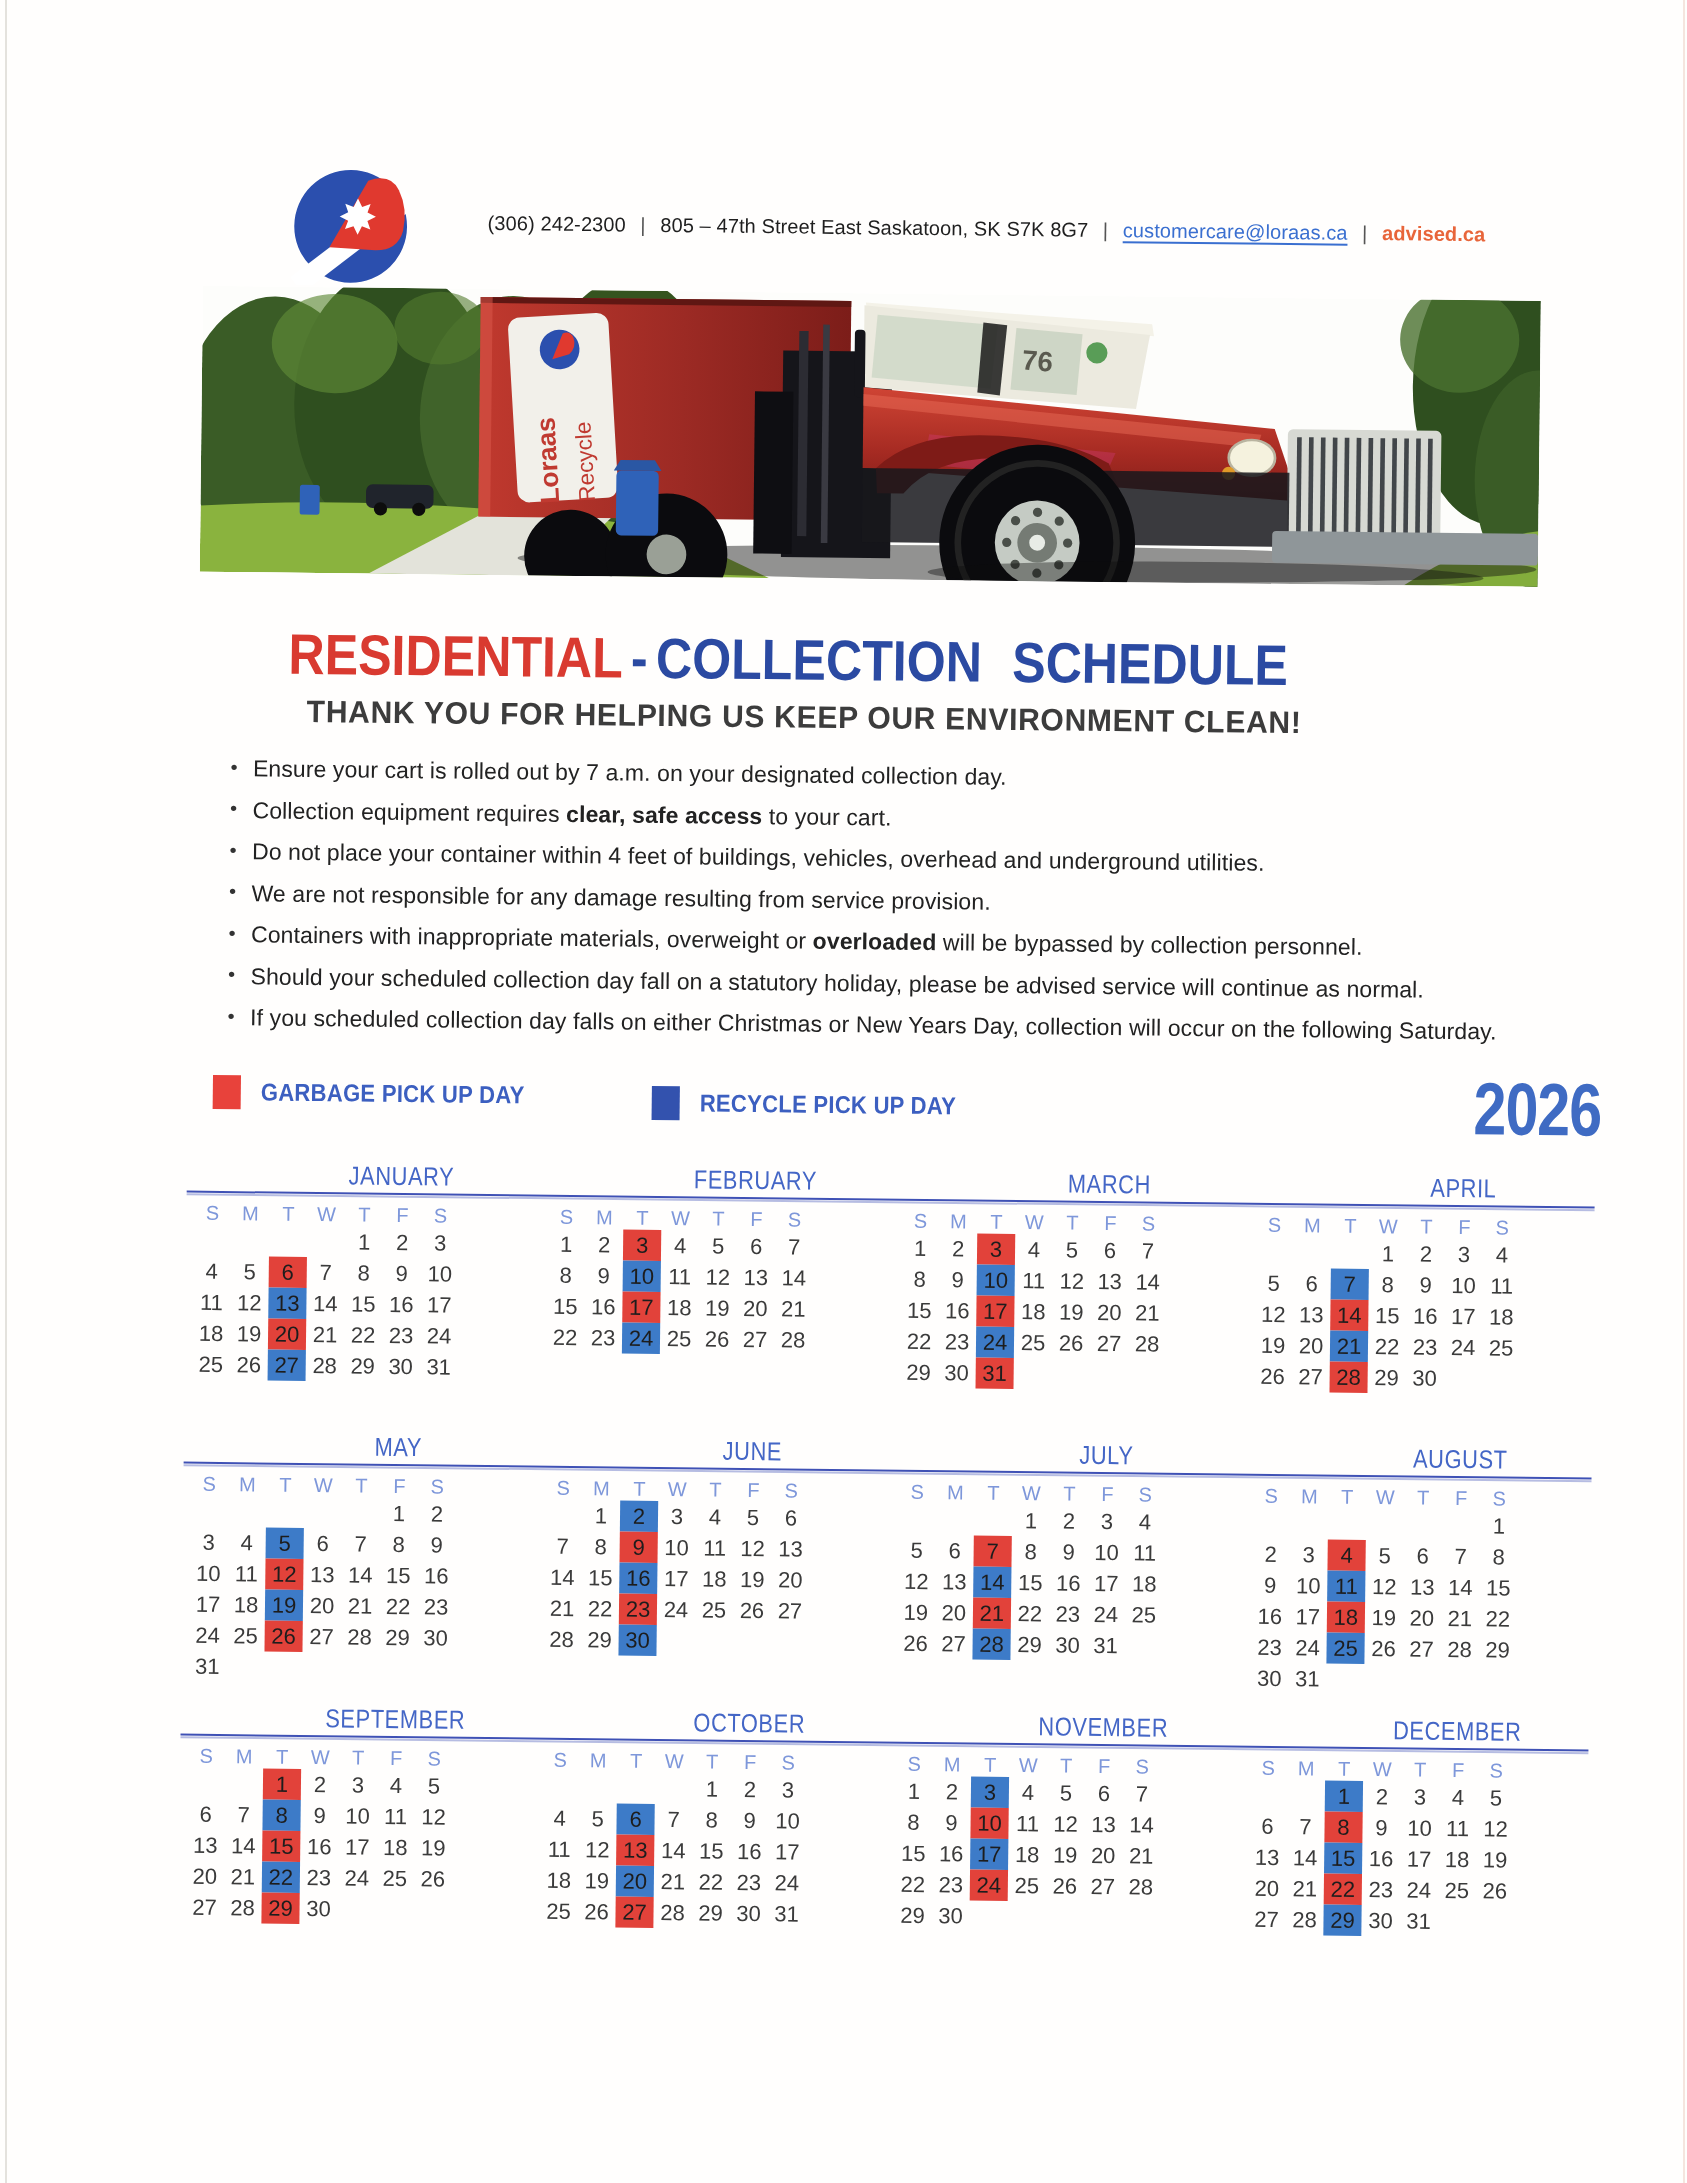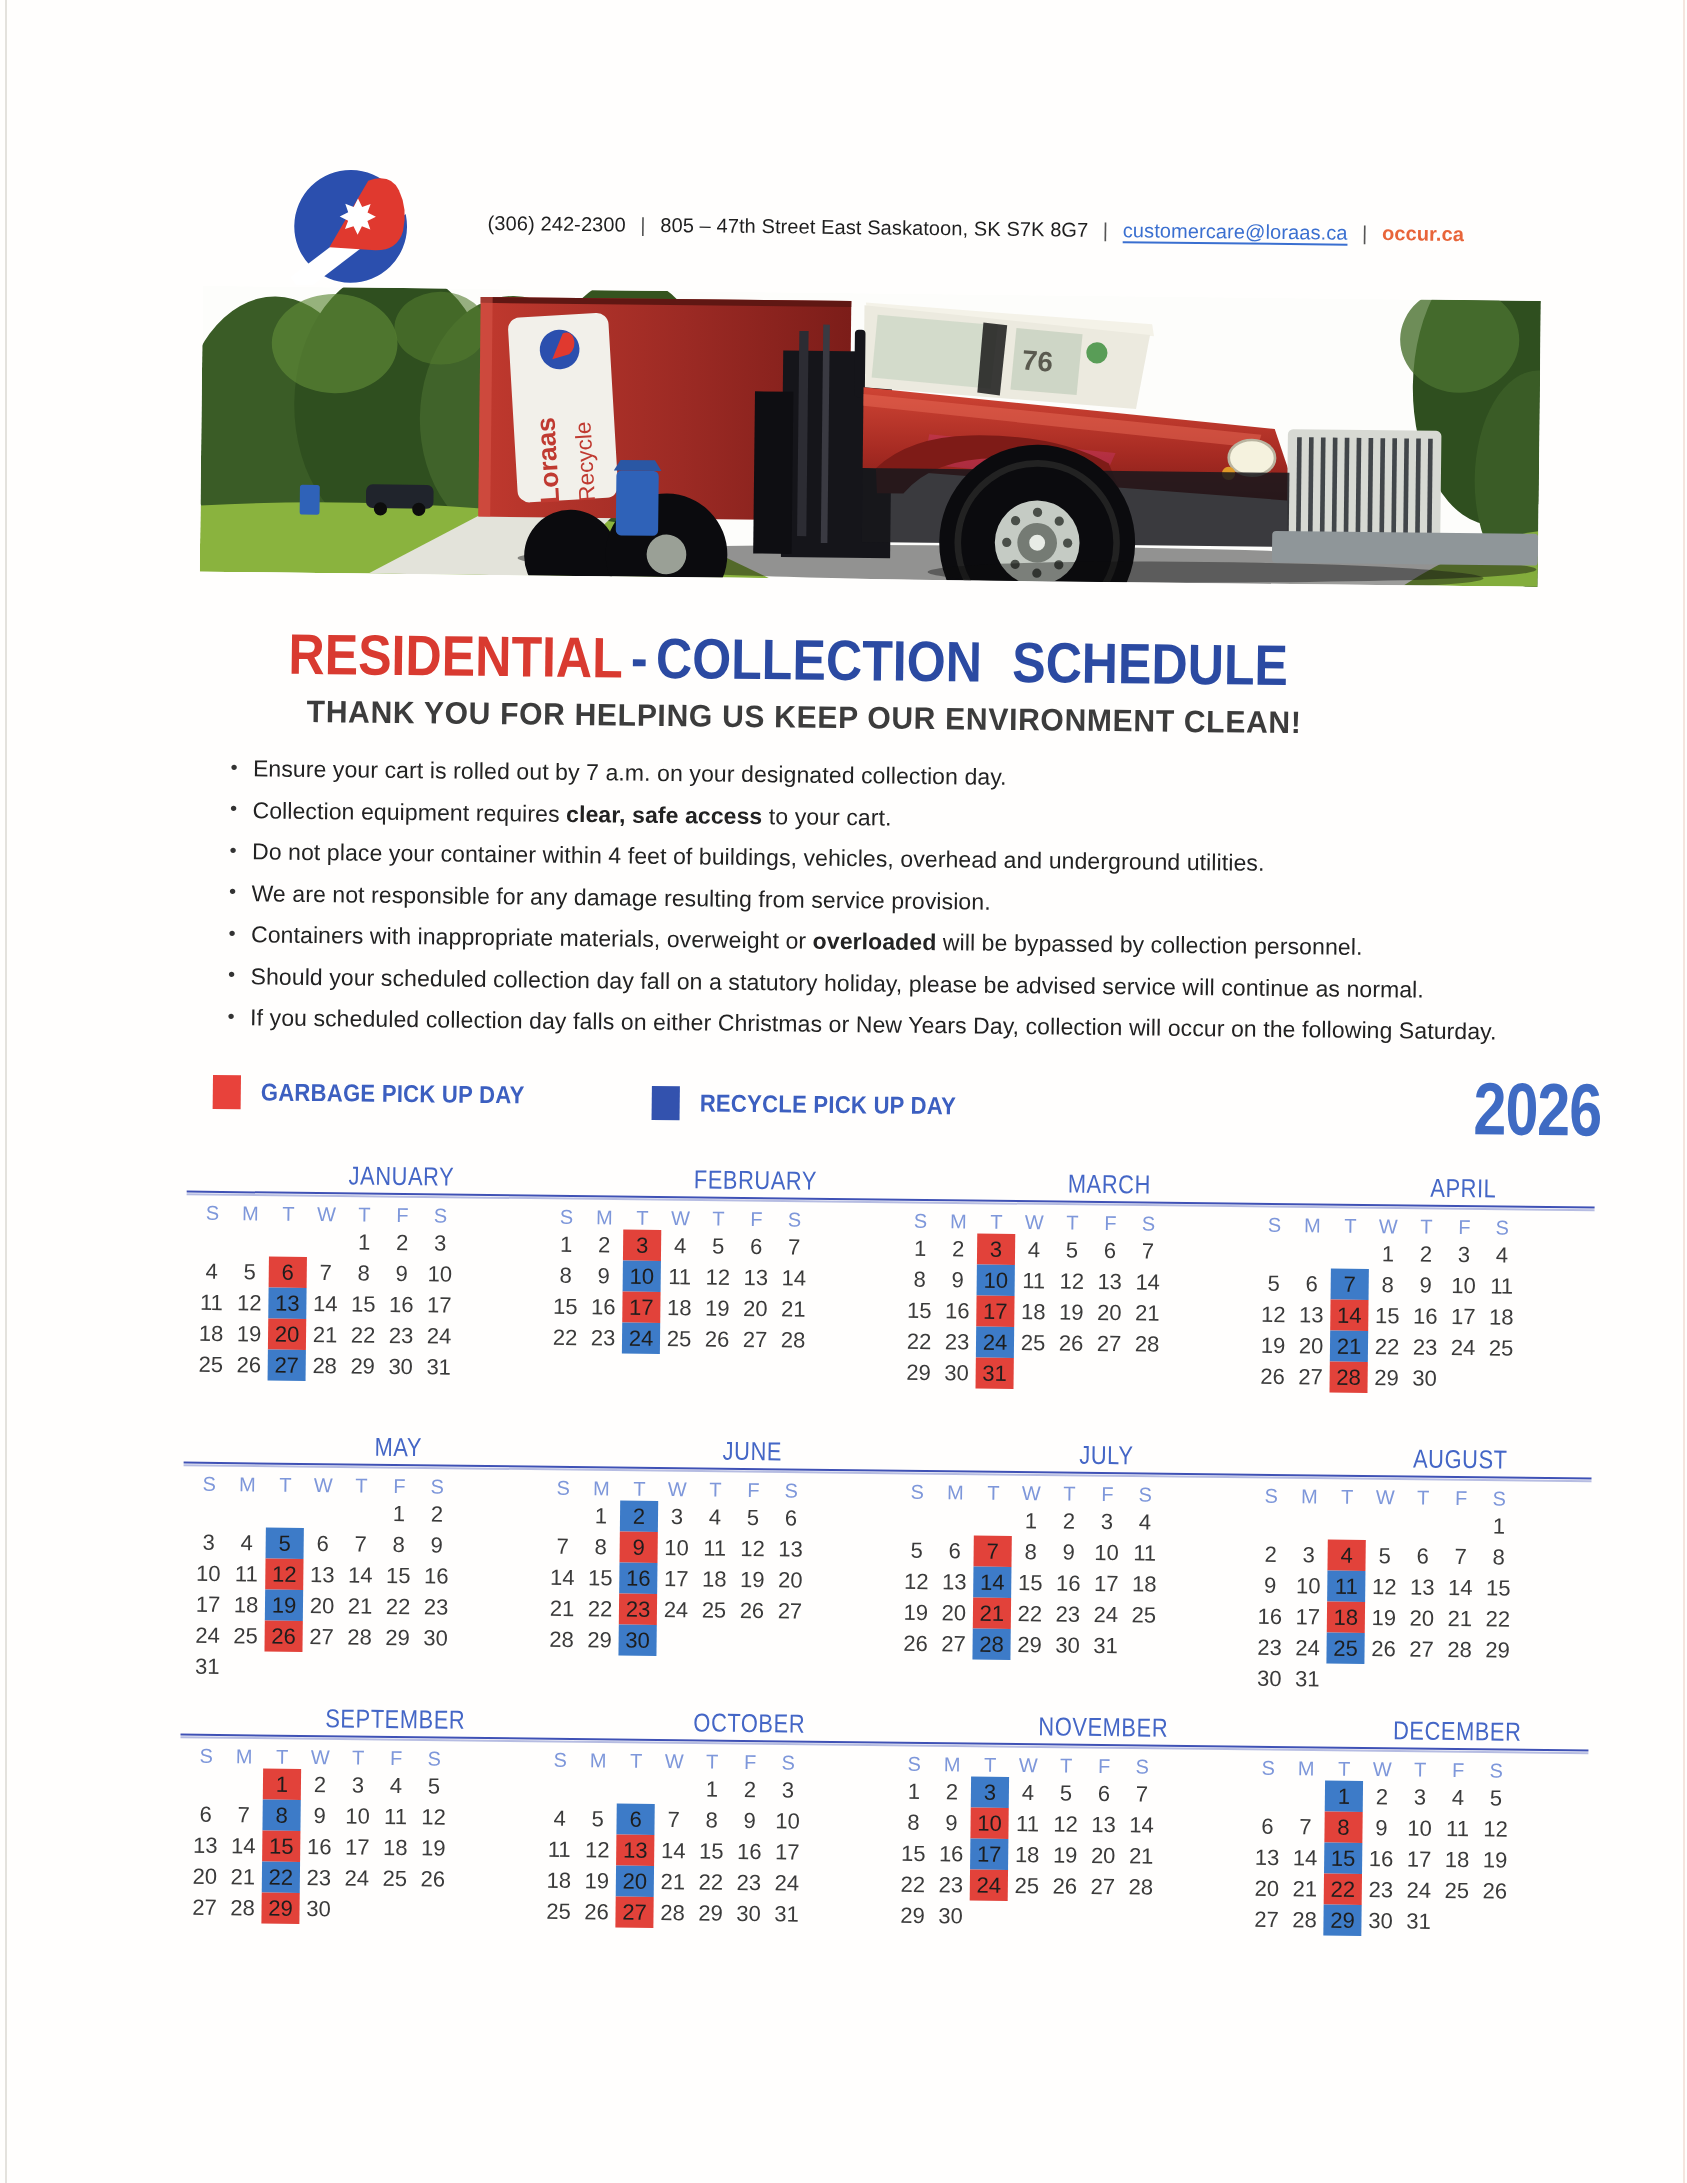--- a/index.html
+++ b/index.html
@@ -81,21 +81,21 @@
       <svg width="118" height="118" viewBox="0 0 180 180">
         <circle cx="90" cy="90" r="86" fill="#2b4fae"></circle>
         <rect x="-30" y="96" width="220" height="30" fill="#ffffff" transform="rotate(-38 90 90)"></rect>
         <path d="M58,122 L116,20 Q150,8 163,34 Q177,62 170,96 Q162,126 128,126 Z" fill="#e0392f"></path>
         <path d="M128,46 l7,14 14,-5 -5,14 14,7 -14,7 5,14 -14,-5 -7,14 -7,-14 -14,5 5,-14 -14,-7 14,-7 -5,-14 14,5 Z" fill="#ffffff" transform="translate(-17,5) scale(0.92)"></path>
       </svg>
       <div class="logo-word">Loraas</div>
     </div>
 
     <div class="contact">
-      <span>(306) 242-2300</span><span class="sep">|</span><span>805 – 47th Street East Saskatoon, SK  S7K 8G7</span><span class="sep">|</span><span class="email">customercare@loraas.ca</span><span class="sep">|</span><span class="site">occur.ca</span>
+      <span>(306) 242-2300</span><span class="sep">|</span><span>805 – 47th Street East Saskatoon, SK  S7K 8G7</span><span class="sep">|</span><span class="email">customercare@loraas.ca</span><span class="sep">|</span><span class="site">advised.ca</span>
     </div>
 
     <div class="photo">
       <svg width="1338" height="286" viewBox="0 0 2022 432">
         <defs>
           <linearGradient id="gBox" x1="0" y1="0" x2="1" y2="0">
             <stop offset="0" stop-color="#c0392e"></stop>
               <stop offset=".55" stop-color="#9c2a24"></stop>
               <stop offset="1" stop-color="#7c1d19"></stop>
           </linearGradient>

